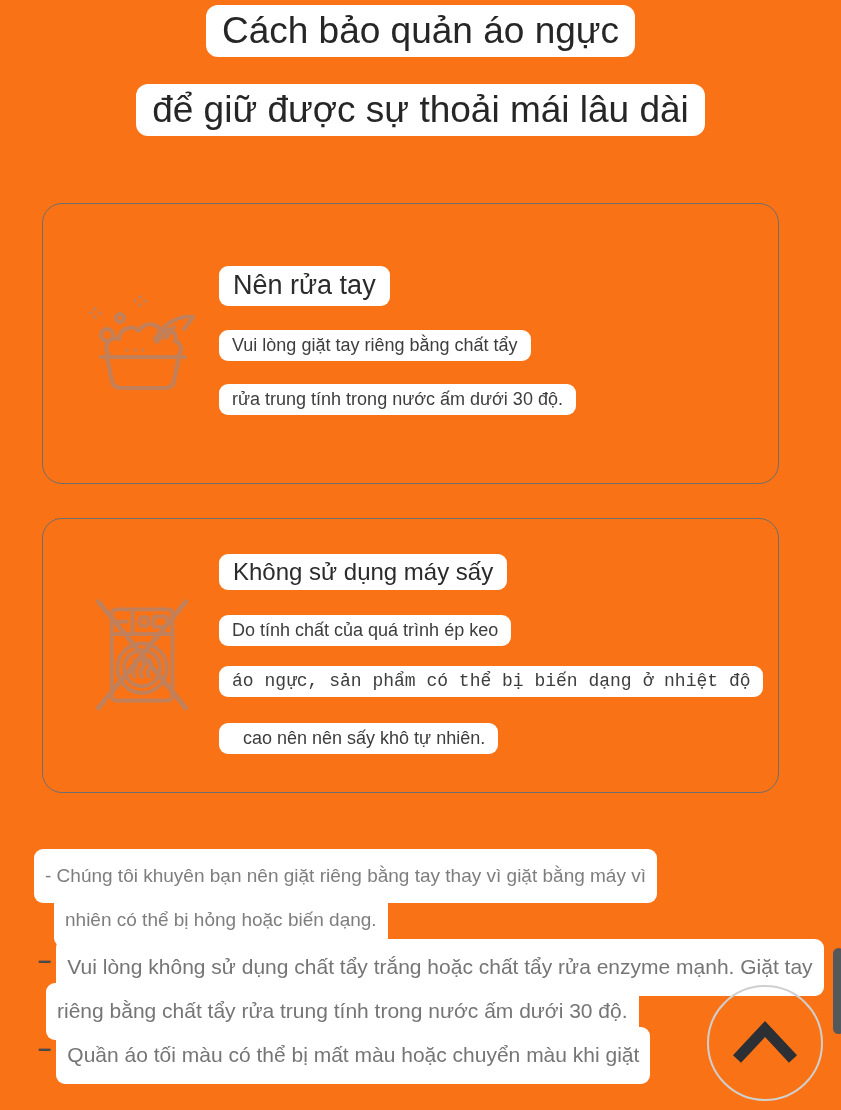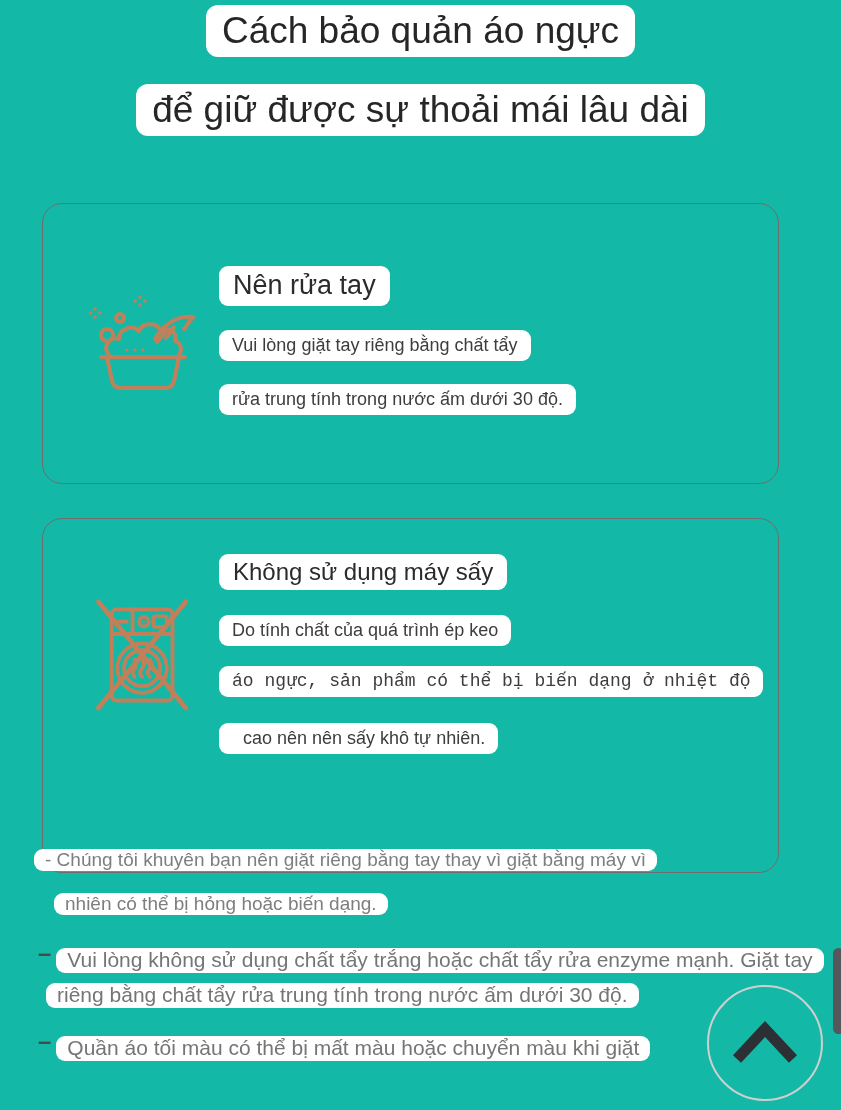--- a/index.html
+++ b/index.html
@@ -1,60 +1,60 @@
 <!DOCTYPE html>
 <html lang="vi"><head>
 <meta charset="utf-8">
 <style>
   html,body{margin:0;padding:0;}
   body{font-family:"Liberation Sans","DejaVu Sans",sans-serif;}
   #screen{
-    position:relative;width:841px;height:1110px;background:#14b8a6;
+    position:relative;width:841px;height:1110px;background:#f97316;
     overflow:hidden;
   }
   .pill{
     display:inline-block;background:#ffffff;border-radius:9px;
     white-space:nowrap;line-height:1.18;
   }
   
   .title-row{position:absolute;left:0;width:841px;text-align:center;}
   .title-row.l1{top:5px;}
   .title-row.l2{top:84px;}
   .title-pill{
     font-size:37px;color:#262626;padding:4px 16px;border-radius:12px;
   }
   
   .card{
     position:absolute;left:42px;width:737px;
     border:1.5px solid #6e6e6e;border-radius:20px;box-sizing:border-box;
     background:transparent;
   }
   .card.c1{top:203px;height:281px;}
-  .card.c2{top:518px;height:355px;}
+  .card.c2{top:518px;height:275px;}
   .card .icon-box{position:absolute;}
   .c1 .icon-box{left:44px;top:83px;width:120px;height:120px;}
   .c2 .icon-box{left:44px;top:70px;width:114px;height:128px;}
   .card-title-pill{
     position:absolute;left:176px;font-size:27px;color:#2b2b2b;
     padding:4px 14px;
   }
   .c1 .card-title-pill{top:62px;}
   .c2 .card-title-pill{top:35px;font-size:24px;}
   .body-pill{
     position:absolute;left:176px;font-size:18px;color:#3d3d3d;
     padding:5px 13px;
   }
   .c1 .bl0{top:126px;}
   .c1 .bl1{top:180px;}
   .c2 .bl0{top:96px;}
   .c2 .bl1{top:147px;font-family:Liberation Mono, monospace;}
   .c2 .bl2{top:204px;padding-left:24px;}
   
   .note-line{position:absolute;}
-  .note-pill{font-size:21px;color:#757575;padding:0 11px;text-align:right;}
+  .note-pill{font-size:21px;color:#757575;padding:16px 11px;text-align:right;}
   .n1 .note-pill{font-size:19px;color:#7e7e7e;}
   .note-dash{
     display:inline-block;vertical-align:6px;margin-right:5px;
     font-size:24px;font-weight:700;color:#4a4a4a;
   }
   .nl-1-0{left:34px;top:849px;}
   .nl-1-1{left:54px;top:893px;}
   .nl-2-0{left:38px;top:939px;}
   .nl-2-1{left:46px;top:983px;border-radius:6px;}
   .nl-3-0{left:38px;top:1027px;}

